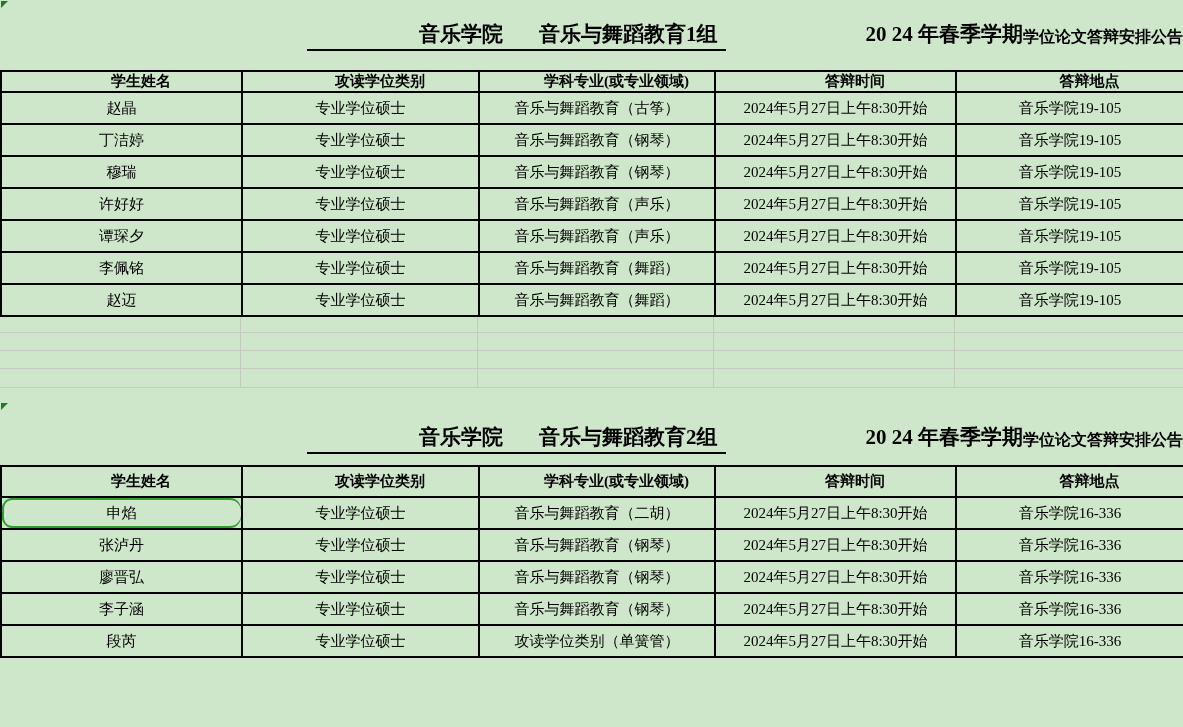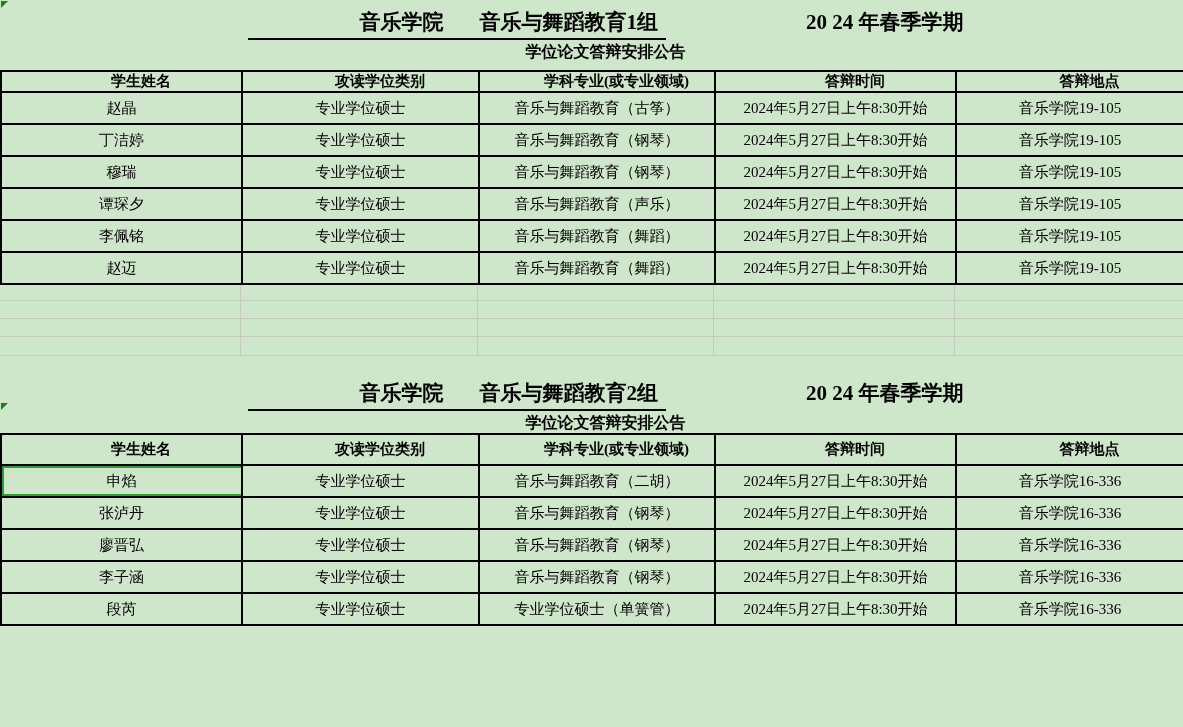--- a/index.html
+++ b/index.html
@@ -7,22 +7,22 @@
   .sheet {
     position: relative;
     width: 1183px; height: 727px;
     background: #cee6c9;
     overflow: hidden;
     color: #000;
     font-family: "Liberation Serif", "DejaVu Serif", serif;
   }
   
   .title-block {
-    display: flex; flex-direction: column;
-    align-items: center; justify-content: center; padding-left: 28px;
+    display: flex; flex-direction: row;
+    align-items: center; justify-content: flex-end; padding-left: 28px;
   }
   .tb1 { height: 70px; padding-top: 2px; }
   .tb2 { height: 52px; margin-top: 25px; }
   .title-line1 {
     display: flex; align-items: baseline;
     font-weight: bold; font-size: 21px; line-height: 1.3;
     white-space: nowrap;
   }
   .underlined {
     display: inline-block;
@@ -45,21 +45,21 @@
   table.sched th, table.sched td {
     border: 2px solid #000;
     text-align: center; vertical-align: middle;
     font-size: 15px; white-space: nowrap; overflow: hidden;
     padding: 0;
   }
   table.sched th { font-weight: bold; padding-left: 39px; }
   .t1 th { height: 19px; }
   .t1 td { height: 32px; }
   .t2 th { height: 31px; }
-  .t2 td { height: 32px; }
+  .t2 td { height: 32px; border-radius: 11px; }
   
   td.active-cell {
     box-shadow: inset 2px 0 0 #2f9e2f, inset 0 2px 0 #2f9e2f, inset 0 -2px 0 #2f9e2f;
   }
   
   .gap-grid {
     display: grid;
     grid-template-columns: 241px 237px 236px 241px 228px;
     grid-template-rows: 16px 18px 18px 19px;
     height: 71px;
@@ -123,20 +123,27 @@
       <td>音乐学院19-105</td>
     </tr>
     <tr>
       <td>穆瑞</td>
       <td>专业学位硕士</td>
       <td>音乐与舞蹈教育（钢琴）</td>
       <td>2024年5月27日上午8:30开始</td>
       <td>音乐学院19-105</td>
     </tr>
     <tr>
+      <td>许好好</td>
+      <td>专业学位硕士</td>
+      <td>音乐与舞蹈教育（声乐）</td>
+      <td>2024年5月27日上午8:30开始</td>
+      <td>音乐学院19-105</td>
+    </tr>
+    <tr>
       <td>谭琛夕</td>
       <td>专业学位硕士</td>
       <td>音乐与舞蹈教育（声乐）</td>
       <td>2024年5月27日上午8:30开始</td>
       <td>音乐学院19-105</td>
     </tr>
     <tr>
       <td>李佩铭</td>
       <td>专业学位硕士</td>
       <td>音乐与舞蹈教育（舞蹈）</td>
@@ -227,20 +234,20 @@
     <tr>
       <td>李子涵</td>
       <td>专业学位硕士</td>
       <td>音乐与舞蹈教育（钢琴）</td>
       <td>2024年5月27日上午8:30开始</td>
       <td>音乐学院16-336</td>
     </tr>
     <tr>
       <td>段芮</td>
       <td>专业学位硕士</td>
-      <td>专业学位硕士（单簧管）</td>
+      <td>攻读学位类别（单簧管）</td>
       <td>2024年5月27日上午8:30开始</td>
       <td>音乐学院16-336</td>
     </tr>
   </tbody>
     </table>
 
 </div>
 
 </body></html>

